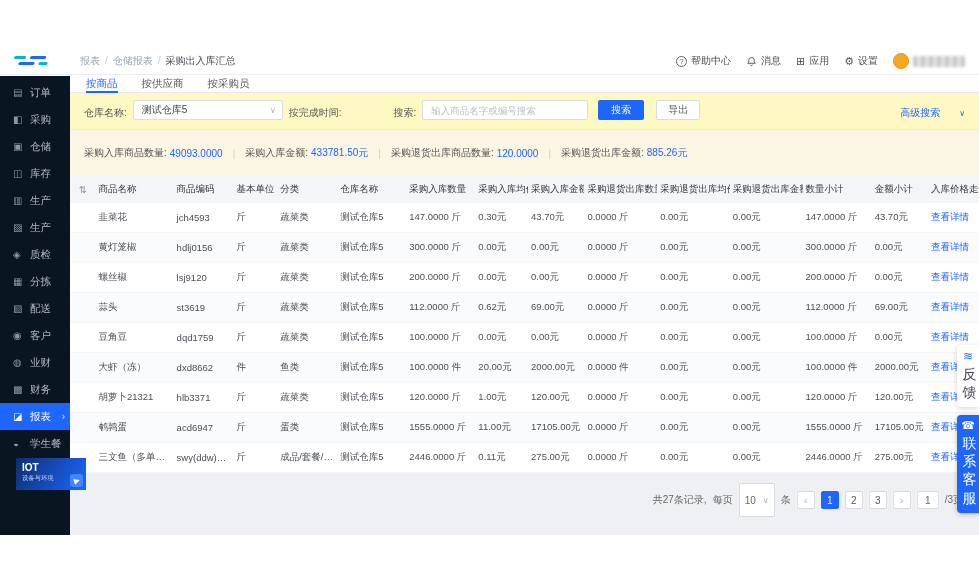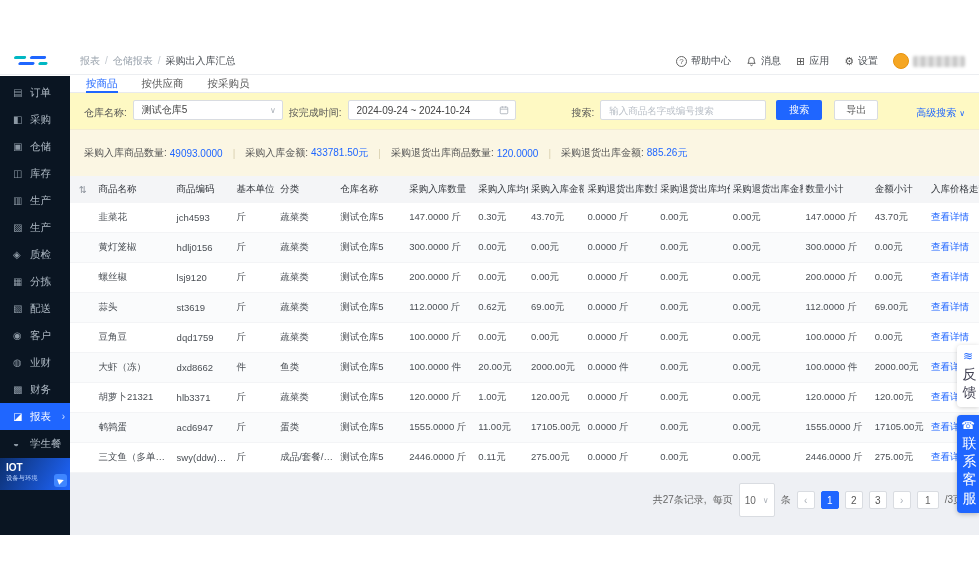--- a/index.html
+++ b/index.html
@@ -62,21 +62,21 @@
   .chev { color:#aab0b8; font-size:8px; }
   .search-label { margin-left:46px; }
   .search-input { width:166px; height:20px; border:1px solid #d9dce1; border-radius:2px;
     padding:0 8px; font-size:9.5px; color:#444; outline:none; }
   .search-input::placeholder { color:#b9bfc7; }
   .btn-primary { height:20px; background:#1f66ff; color:#fff; border:none; border-radius:2px;
     padding:0 13px; font-size:10px; cursor:pointer; margin-left:4px; }
   .btn-plain { height:20px; background:#fff; color:#555; border:1px solid #d9dce1; border-radius:2px;
     padding:0 11px; font-size:10px; cursor:pointer; margin-left:6px; }
   .advanced { margin-left:auto; color:#1f66ff; font-size:10px; cursor:pointer; display:flex;
-    align-items:center; gap:3px; }
+    align-items:center; gap:19px; }
   .advanced .chev { color:#1f66ff; }
 
   .summary-bar { background:#fbf6e3; border-top:1px solid #f3ecd2; display:flex; align-items:center;
     padding:16px 14px; font-size:10px; color:#555; flex-wrap:nowrap; white-space:nowrap; }
   .sum-item { display:flex; align-items:center; }
   .sum-item + .sum-item::before { content:"|"; color:#d8cfae; margin:0 10px; }
   .sum-label { color:#555; }
   .sum-value { color:#1f66ff; font-weight:normal; margin-left:3px; }
 
   .table-panel { background:#fff; }
@@ -232,21 +232,21 @@
       <div class="side-item markable">
         <span class="side-icon">◒</span>
         <span>学生餐</span>
       </div>
 
       <div class="side-item markable">
         <span class="side-icon">◔</span>
         <span>同步</span>
       </div>
     </div>
-  <div class="iot-block" style="position:absolute; left:0; bottom:45px; z-index:7;">
+  <div class="iot-block" style="position:absolute; left:16px; bottom:45px; z-index:7;">
     <div class="iot-title">IOT</div>
     <div class="iot-sub">设备与环境</div>
     <span class="iot-plane"></span>
   </div>
 
   <div class="content">
 
     <div class="tabbar">
 
         <span class="tab markable active">按商品</span>
@@ -256,29 +256,20 @@
         <span class="tab markable">按采购员</span>
       </div>
 
     <div class="filter-row">
       <span class="f-label">仓库名称:</span>
       <span class="sel-box">
         <span>测试仓库5</span>
         <span class="chev">∨</span>
       </span>
       <span class="f-label">按完成时间:</span>
-      <span class="date-box">
-        <span>2024-09-24 ~ 2024-10-24</span>
-        <svg class="cal-svg" width="10" height="10" viewBox="0 0 24 24">
-          <rect x="3" y="5" width="18" height="16" rx="2" fill="none" stroke="#aab0b8" stroke-width="2"></rect>
-          <line x1="3" y1="10" x2="21" y2="10" stroke="#aab0b8" stroke-width="2"></line>
-          <line x1="8" y1="3" x2="8" y2="7" stroke="#aab0b8" stroke-width="2"></line>
-          <line x1="16" y1="3" x2="16" y2="7" stroke="#aab0b8" stroke-width="2"></line>
-        </svg>
-      </span>
       <span class="f-label search-label">搜索:</span>
       <input class="search-input" type="text" placeholder="输入商品名字或编号搜索" style="">
       <button class="btn-primary">搜索</button>
       <button class="btn-plain">导出</button>
       <span class="advanced">
         <span>高级搜索</span>
         <span class="chev">∨</span>
       </span>
     </div>
 

